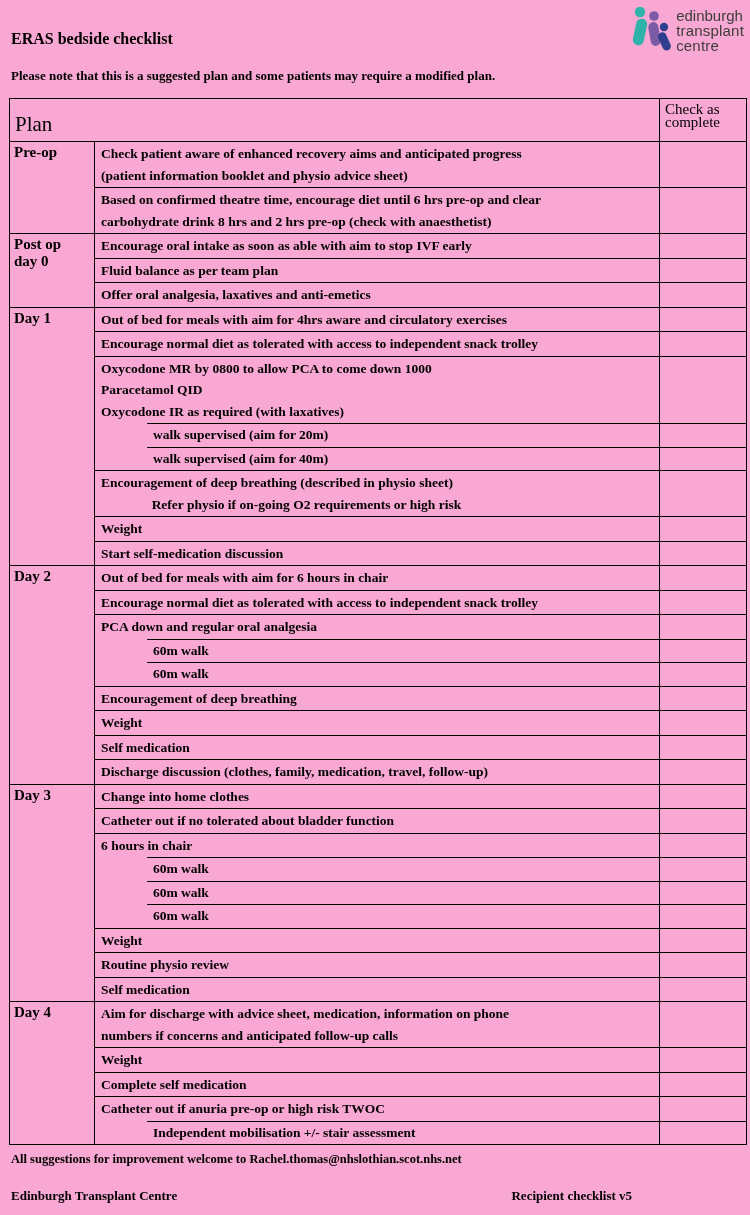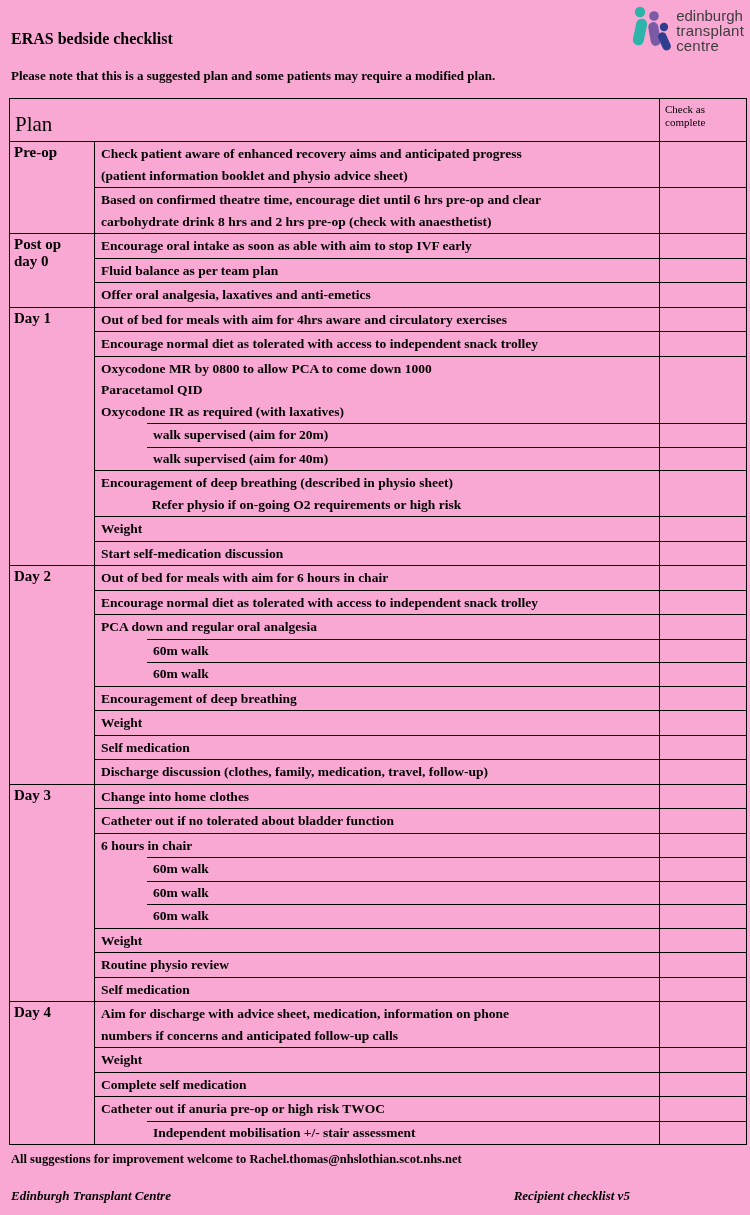--- a/index.html
+++ b/index.html
@@ -11,31 +11,31 @@
 
   .logo { position:absolute; top:5px; right:6px; display:flex; align-items:center; gap:5px; }
   .logo-text { font-family:"Liberation Sans", sans-serif; font-size:15px; line-height:15px; color:#3d3d3d; }
   .logo-text .l1 { font-weight:400; }
   .logo-text .l2, .logo-text .l3 { font-weight:400; letter-spacing:.2px; }
 
   table.checklist { width:100%; border-collapse:separate; border-spacing:0; border:1.6px solid #000; table-layout:fixed; }
   .checklist td { vertical-align:top; border-top:1px solid #000; }
   .checklist thead td { border-top:0; }
   td.plan-head { border-right:1px solid #000; font-size:21px; font-weight:400; vertical-align:bottom; padding:0 0 4px 5px; height:38px; }
-  td.check-head { font-size:11px; font-weight:400; vertical-align:top; padding:4px 3px 0 5px; line-height:13px; }
+  td.check-head { font-size:15px; font-weight:400; vertical-align:top; padding:4px 3px 0 5px; line-height:13px; }
   td.phase { border-right:1px solid #000; font-size:15px; font-weight:700; padding:2px 17px 0 4px; line-height:17px; }
   td.item  { border-right:1px solid #000; font-size:13.5px; font-weight:700; padding:1px 6px 1px 6px; line-height:21.5px; white-space:pre-wrap; position:relative; }
   td.item.indent { padding-left:58px; }
   td.check { }
   tr.inset td.item { border-top:0; }
   tr.inset td.item::before { content:""; position:absolute; top:0; left:52px; right:0; height:1px; background:#000; }
 
   .suggestions { font-size:12.5px; font-weight:700; margin:7px 0 0 2px; }
 
-  .bottom-bar { position:absolute; left:11px; right:3px; bottom:11px; display:flex; font-size:13px; font-weight:700;font-style:italic; }
+  .bottom-bar { position:absolute; left:11px; right:3px; bottom:11px; display:flex; font-size:13px; font-weight:700; }
   .bottom-bar .bl { flex:1.1; text-align:left; }
   .bottom-bar .bc { flex:1;   text-align:center; }
   .bottom-bar .br { flex:1;   text-align:right; }
   .bottom-bar sup { font-size:8.5px; }
 </style>
 </head>
 <body>
 
 <div class="page">
 

